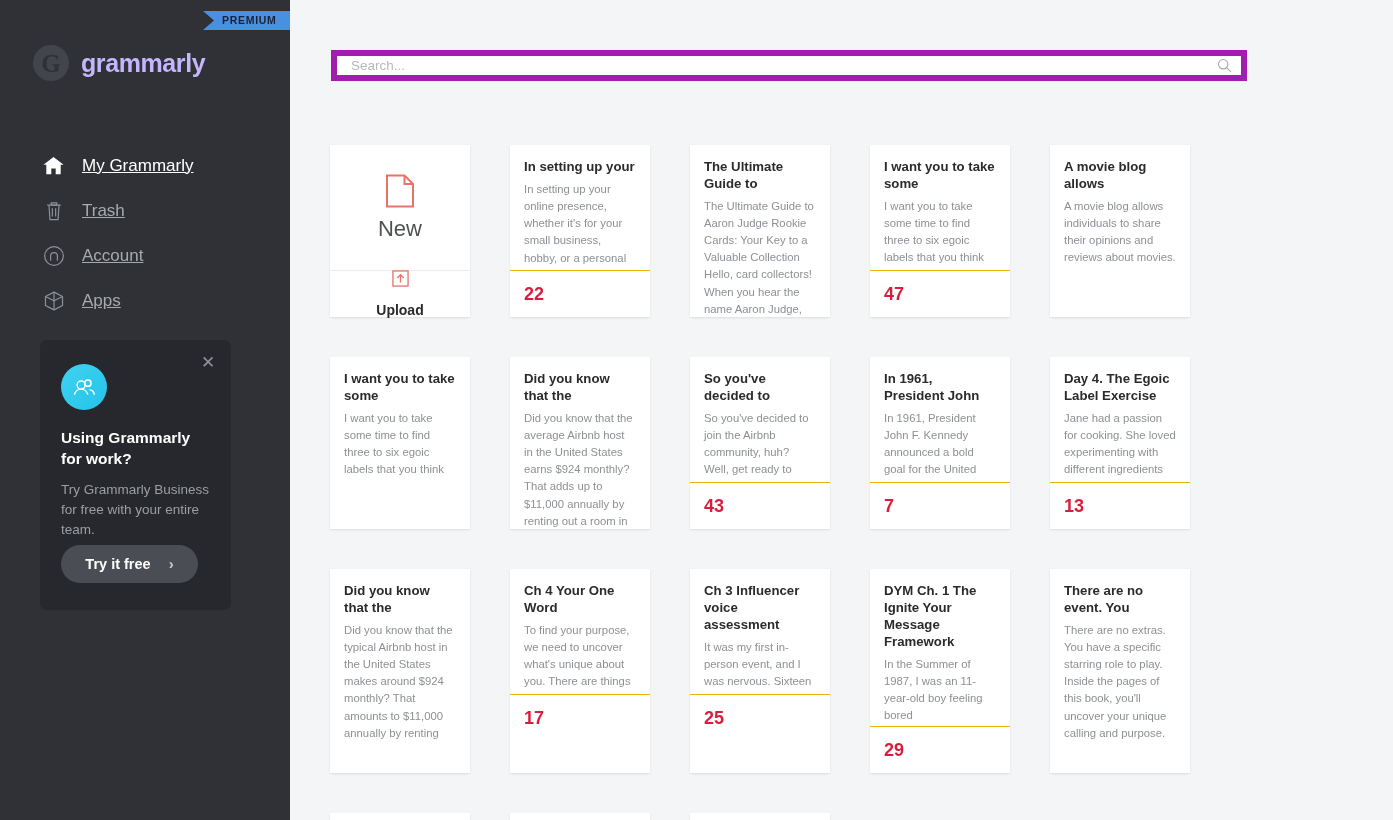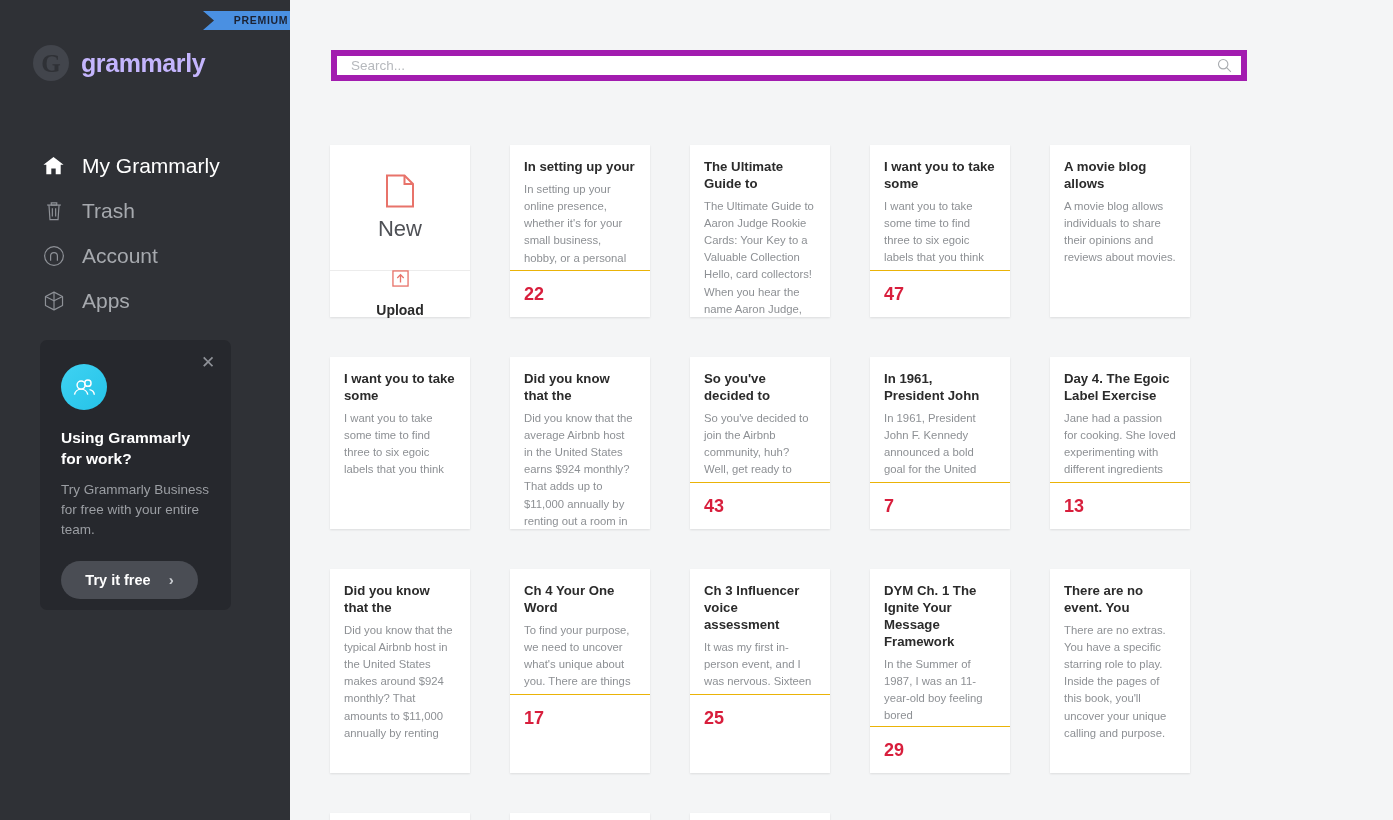--- a/index.html
+++ b/index.html
@@ -33,21 +33,20 @@
     height: 19px;
     width: 97px;
     background: #4a90e2;
     color: #1c2233;
     font-size: 10.5px;
     font-weight: bold;
     letter-spacing: 0.7px;
     line-height: 19px;
     padding-left: 19px;
     clip-path: polygon(0 0, 100% 0, 100% 100%, 0 100%, 11px 50%);
-    text-align: center;
   }
 
   #logo-row {
     position: absolute;
     top: 45px;
     left: 33px;
     display: flex;
     align-items: center;
     gap: 12px;
   }
@@ -74,21 +73,21 @@
   #nav { position: absolute; top: 143px; left: 0; width: 290px; }
   .nav-item {
     display: flex;
     align-items: center;
     height: 45px;
     padding-left: 42px;
     gap: 17px;
     cursor: pointer;
   }
   .nav-icon { width: 23px; height: 23px; display: flex; align-items: center; justify-content: center; }
-  .nav-label { font-size: 21px; color: #a6a9ae; }
+  .nav-label { font-size: 17px; color: #a6a9ae; text-decoration: underline; }
   .nav-item.active .nav-label { color: #ffffff; }
 
   
   #promo {
     position: absolute;
     left: 40px; top: 340px;
     width: 191px;
     height: 270px;
     background: #26282d;
     border-radius: 7px;
@@ -116,21 +115,21 @@
     color: #ffffff;
     font-size: 15.5px;
     font-weight: bold;
     line-height: 1.35;
     margin-bottom: 10px;
   }
   #promo-body {
     color: #9b9ea3;
     font-size: 13.5px;
     line-height: 1.5;
-    margin-bottom: 20px;
+    margin-bottom: 4px;
   }
   #promo-cta {
     display: flex;
     align-items: center;
     justify-content: center;
     gap: 18px;
     background: #4a4d54;
     border-radius: 20px;
     height: 38px;
     width: 137px;

